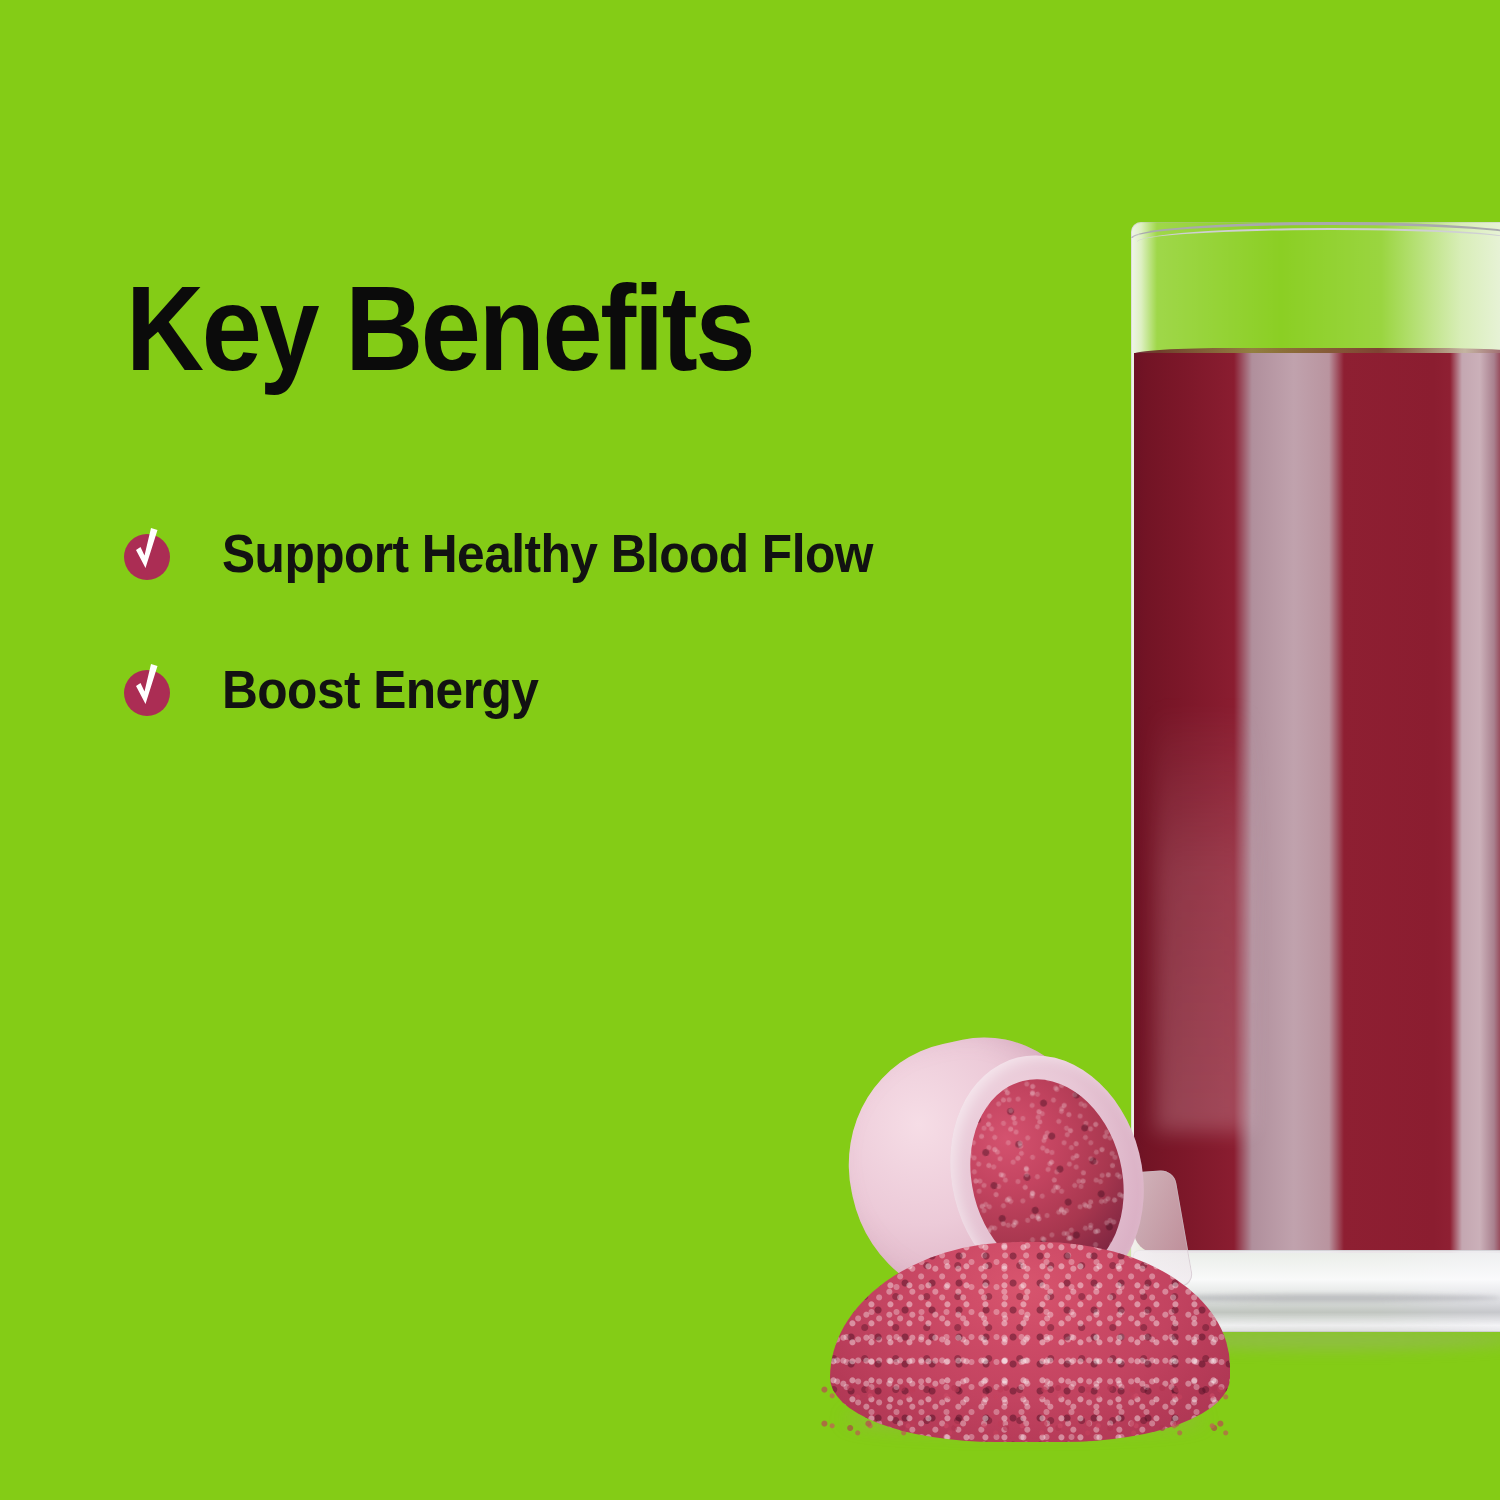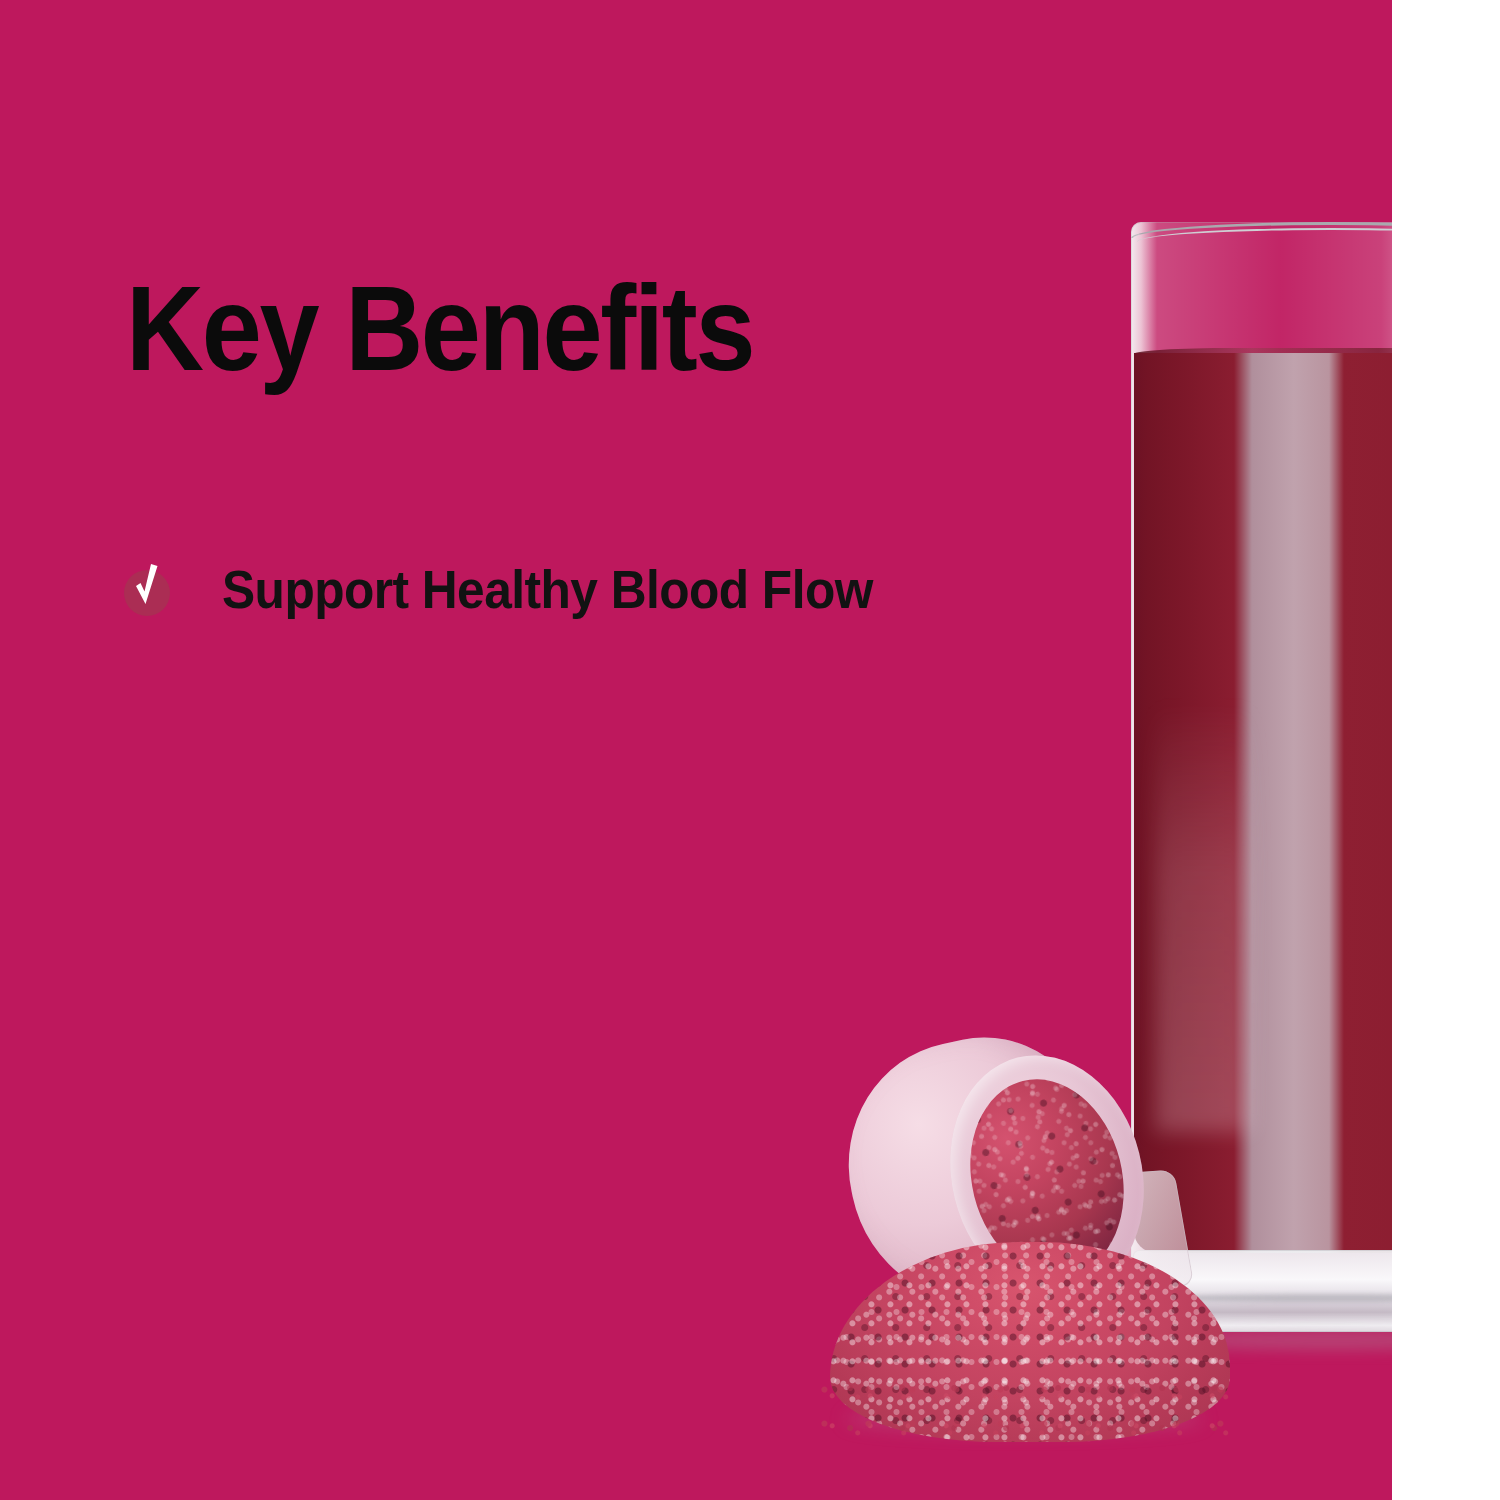--- a/index.html
+++ b/index.html
@@ -5,23 +5,23 @@
   html, body {
     margin: 0;
     padding: 0;
     background: #ffffff;
   }
   body {
     font-family: "Liberation Sans", sans-serif;
   }
   #stage {
     position: relative;
-    width: 1392px;
+    width: 1500px;
     height: 1500px;
-    background: #be185d;
+    background: #84cc16;
     overflow: hidden;
   }
 
   
   #page-title {
     position: absolute;
     left: 126px;
     top: 268px;
     font-size: 120px;
     line-height: 1.0;
@@ -37,21 +37,21 @@
   #benefits-list {
     position: absolute;
     left: 124px;
     top: 480px;
     width: 960px;
   }
   .benefit-row {
     position: relative;
     height: 136px;
     display: flex;
-    align-items: flex-end;
+    align-items: center;
   }
   .check-badge {
     position: relative;
     width: 47px;
     height: 52px;
     flex: 0 0 47px;
     margin-top: 12px;
   }
   .check-badge .disc {
     position: absolute;
@@ -346,20 +346,29 @@
       <div class="check-badge">
         <div class="disc"></div>
         <svg class="tick" viewBox="0 0 47 52" aria-hidden="true">
           <path d="M12 22 L21.5 40 L33.5 2 L27 0 L20.5 27.5 L16.5 19 Z" fill="#ffffff"></path>
         </svg>
       </div>
       <div class="benefit-text">Support Healthy Blood Flow</div>
     </div>
 
 
+    <div class="benefit-row">
+      <div class="check-badge">
+        <div class="disc"></div>
+        <svg class="tick" viewBox="0 0 47 52" aria-hidden="true">
+          <path d="M12 22 L21.5 40 L33.5 2 L27 0 L20.5 27.5 L16.5 19 Z" fill="#ffffff"></path>
+        </svg>
+      </div>
+      <div class="benefit-text">Boost Energy</div>
+    </div>
 
 
 
   </div>
 
   <div id="juice-glass">
     <div class="glass-body"></div>
     <div class="juice-surface"></div>
     <div class="juice-fill"></div>
     <div class="juice-shine"></div>

